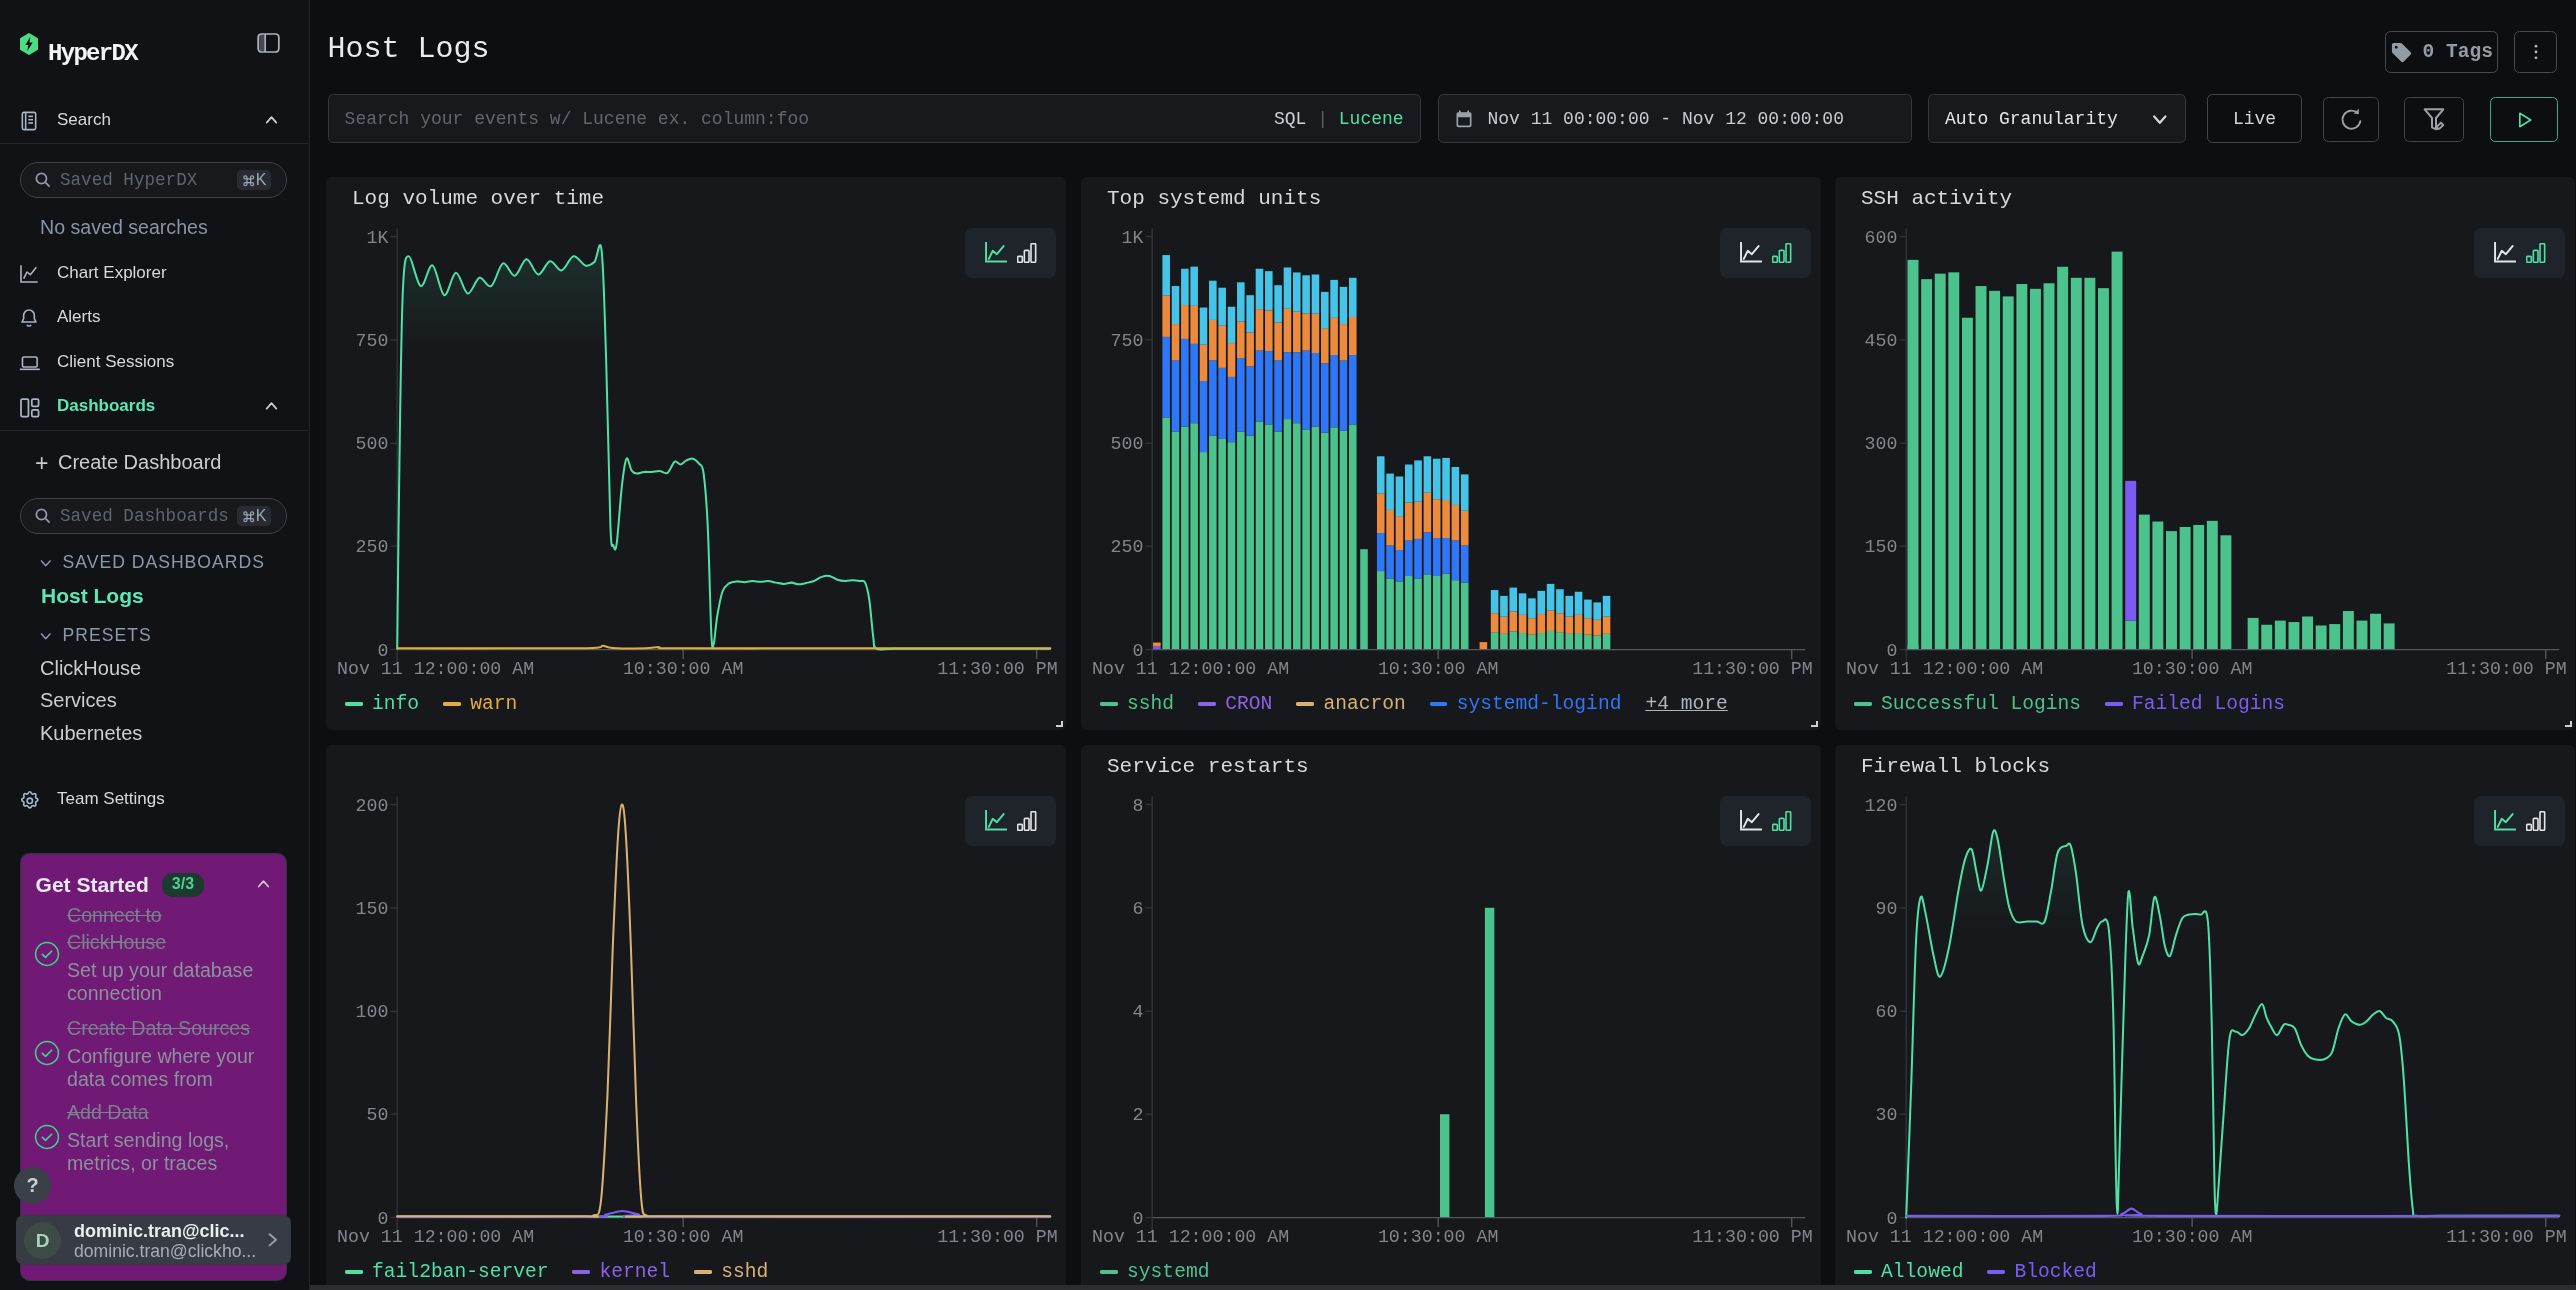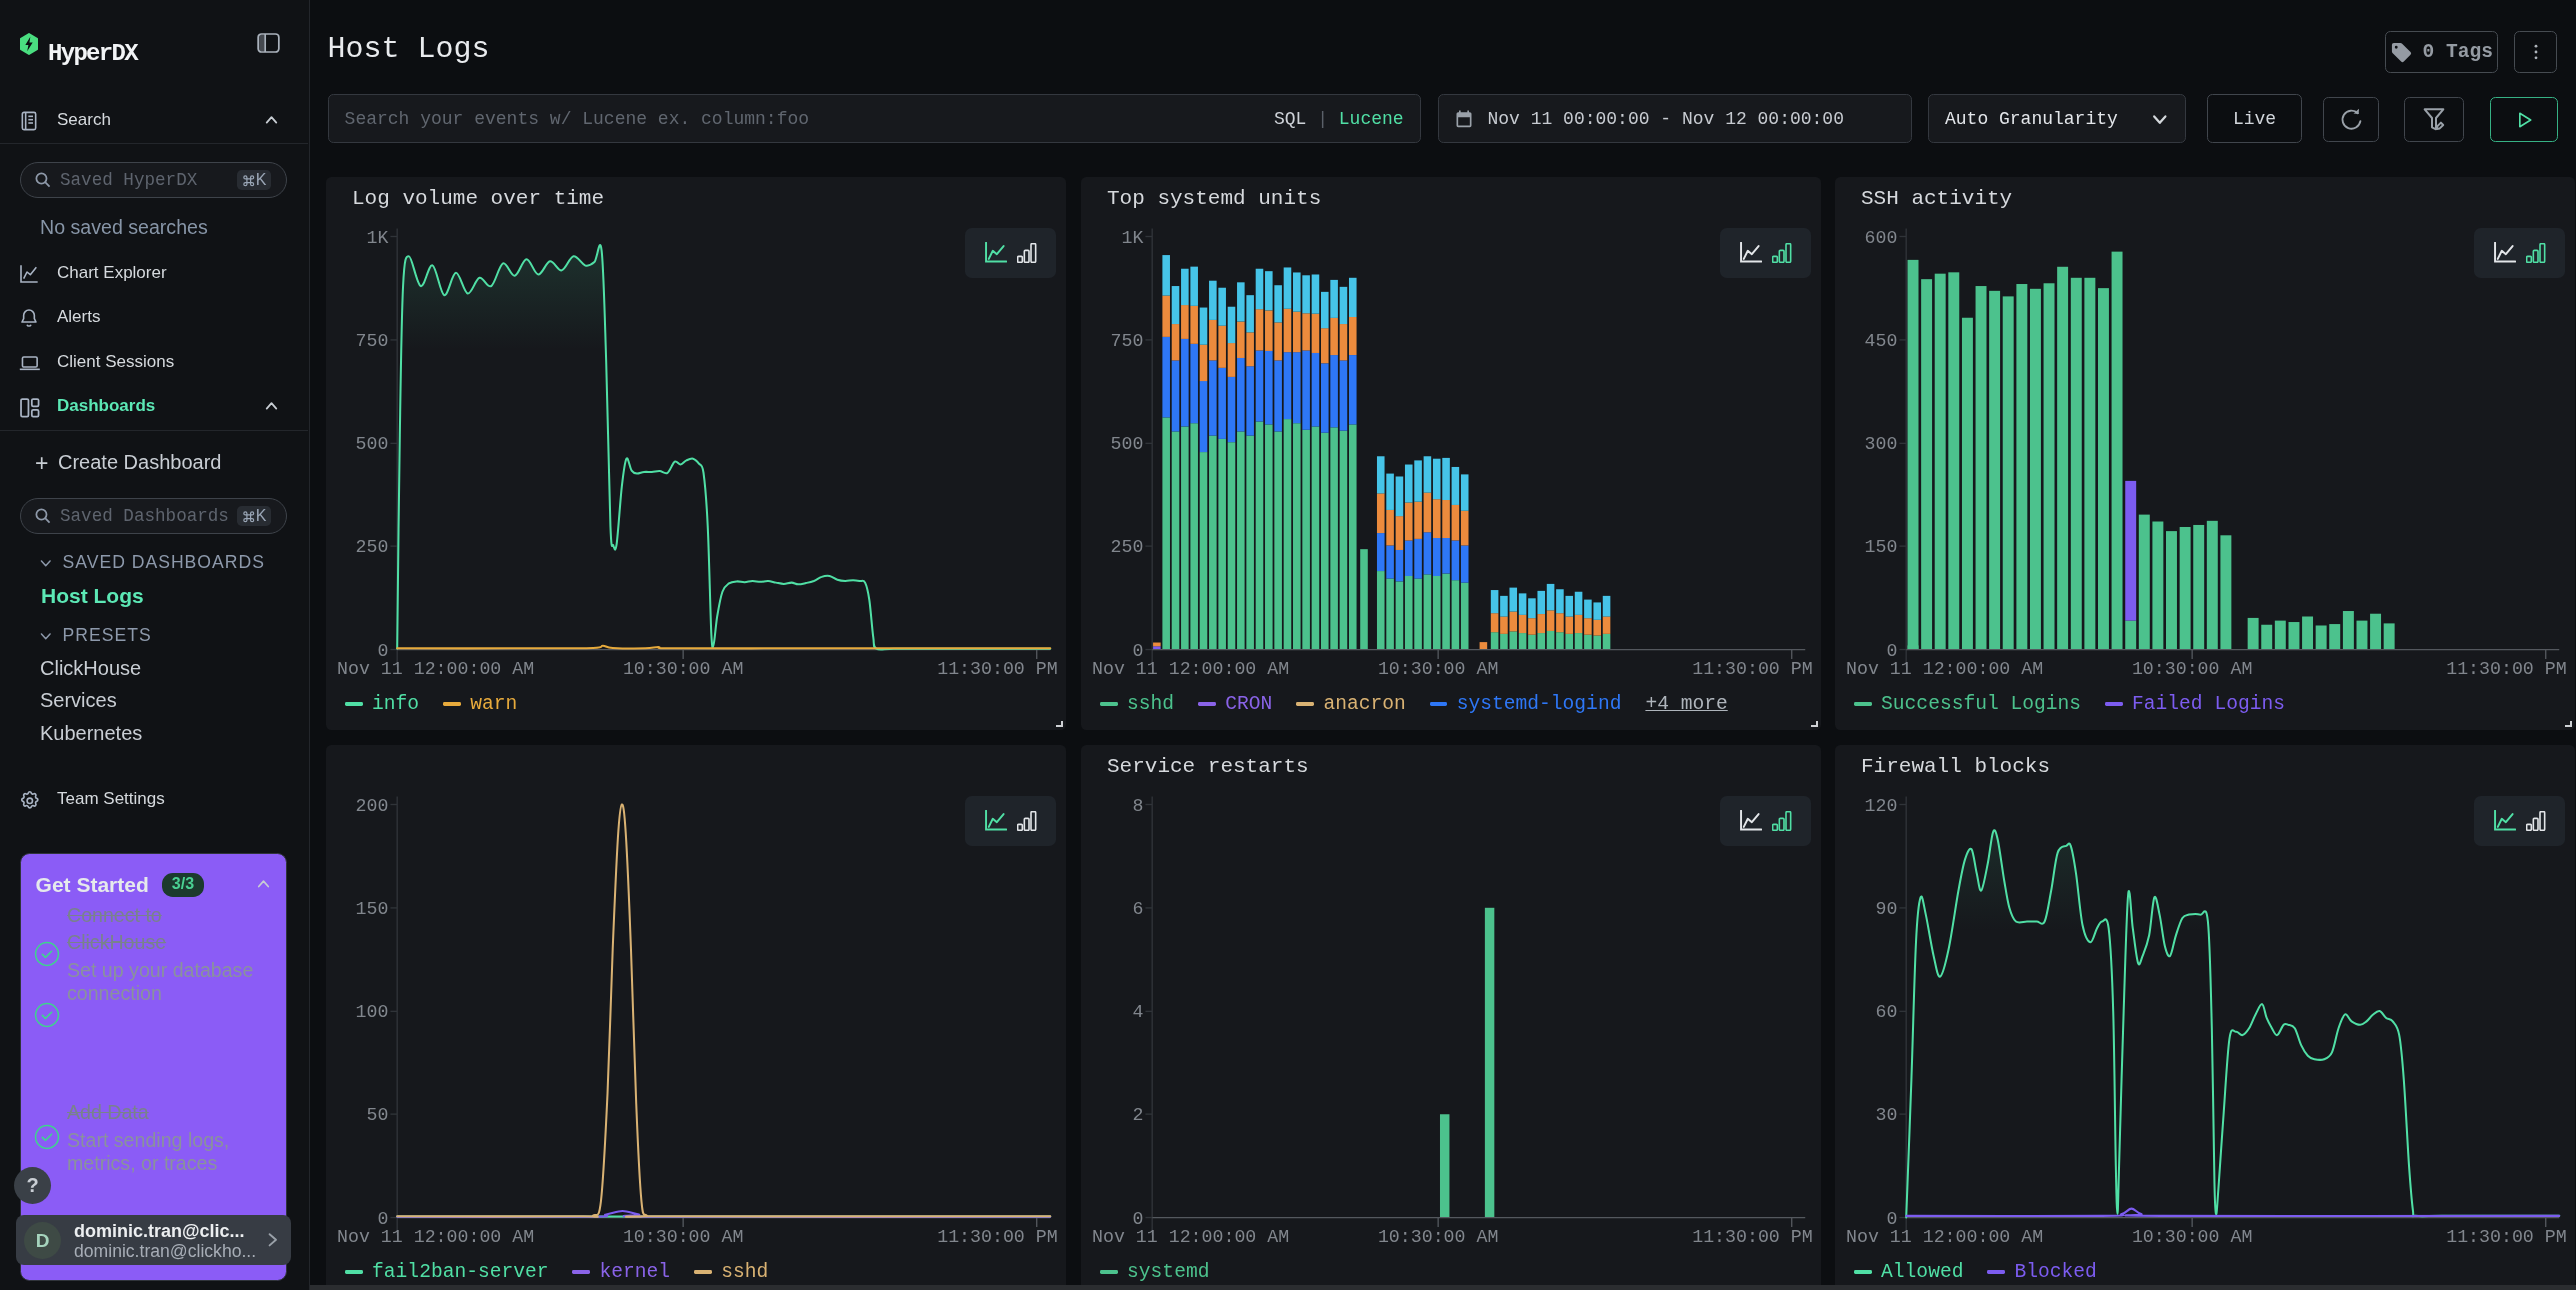--- a/index.html
+++ b/index.html
@@ -22,21 +22,21 @@
 .ph { position:absolute; left:39px; top:7.4px; font-family:"Liberation Mono",monospace;
   font-size:17.6px; color:#5e646e; }
 .kbd { position:absolute; right:15px; top:7.4px; height:20px; padding:0 4.7px; background:#282c32;
   border-radius:4.7px; display:flex; align-items:center; gap:0; color:#9aa6b6; font-size:16px; }
 .greynote { position:absolute; left:40px; top:216px; font-size:19.6px; color:#8795a7; }
 .caprow { position:absolute; left:39px; display:flex; align-items:center; gap:10px;
   font-size:17.6px; letter-spacing:1px; color:#8d99ab; }
 .hostlogs { position:absolute; left:41px; top:584px; font-size:21px; font-weight:bold; color:#5ce8b5; }
 .preset { position:absolute; left:40px; font-size:20px; color:#c9ced4; }
 #gscard { position:absolute; left:19.6px; top:853px; width:267px; height:428px;
-  border:1.4px solid #30343b; border-radius:9.5px; background:#8b5cf6; }
+  border:1.4px solid #30343b; border-radius:9.5px; background:#701a75; }
 .gshead { position:absolute; left:15px; top:19px; width:235px; display:flex; align-items:center; }
 .gsh1 { font-size:21px; font-weight:bold; color:#e6e9ec; }
 .gsbadge { margin-left:13.5px; background:#1c3a2e; color:#4ad193; font-weight:bold; font-size:16px;
   padding:2px 9.5px 3.4px; border-radius:10.8px; }
 .gschev { margin-left:auto; }
 .gsitem { position:absolute; left:34px; width:244px; }
 .gscheck { position:absolute; left:0; top:50%; transform:translateY(-50%); }
 .gsitem { display:flex; }
 .gstxt { margin-left:33px; }
 .gstitle { font-size:19.6px; color:#79828c; text-decoration:line-through; line-height:27px; }
@@ -230,20 +230,24 @@
 <div class="gstxt">
         <div class="gstitle">Connect to<br>ClickHouse</div>
         <div class="gsdesc">Set up your database<br>connection</div>
       </div>
     </div>
   <div class="gsitem" style="top:1015px">
 <svg class="gscheck" width="26" height="26" viewBox="0 0 42 42">
         <circle cx="21" cy="21" r="18.5" fill="none" stroke="#3dd68c" stroke-width="2.4"></circle>
         <polyline points="13.5,21.5 18.5,26.5 28.5,16.5" fill="none" stroke="#3dd68c" stroke-width="2.6" stroke-linecap="round" stroke-linejoin="round"></polyline>
       </svg>
+<div class="gstxt">
+        <div class="gstitle">Create Data Sources</div>
+        <div class="gsdesc">Configure where your<br>data comes from</div>
+      </div>
     </div>
   <div class="gsitem" style="top:1099px">
 <svg class="gscheck" width="26" height="26" viewBox="0 0 42 42">
         <circle cx="21" cy="21" r="18.5" fill="none" stroke="#3dd68c" stroke-width="2.4"></circle>
         <polyline points="13.5,21.5 18.5,26.5 28.5,16.5" fill="none" stroke="#3dd68c" stroke-width="2.6" stroke-linecap="round" stroke-linejoin="round"></polyline>
       </svg>
 <div class="gstxt">
         <div class="gstitle">Add Data</div>
         <div class="gsdesc">Start sending logs,<br>metrics, or traces</div>
       </div>

